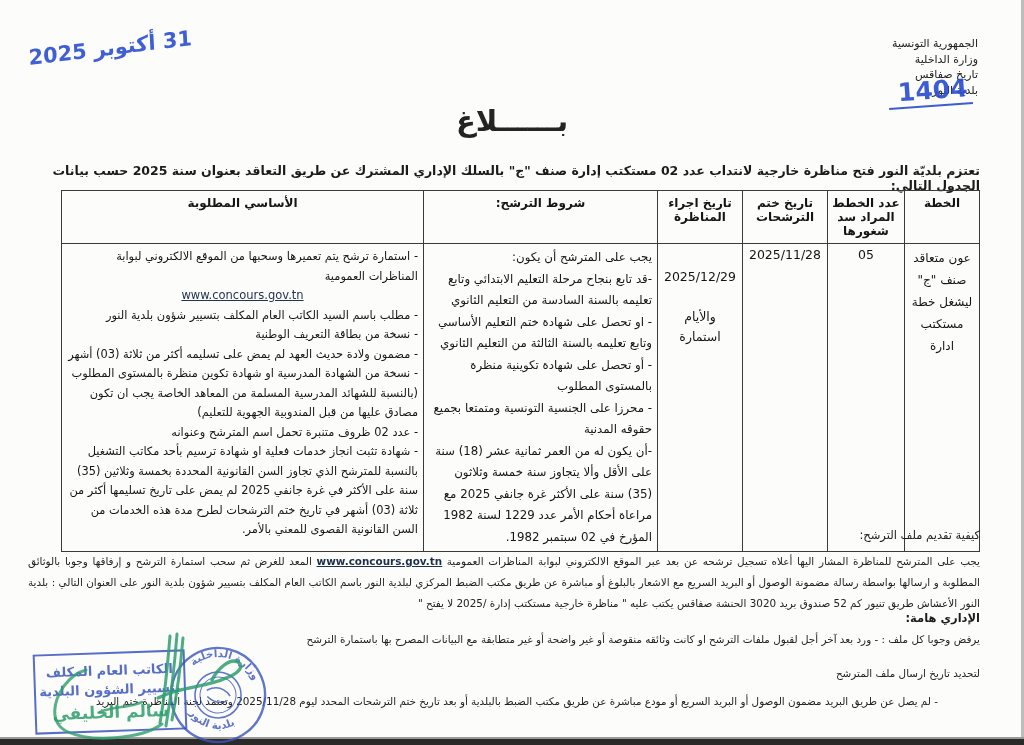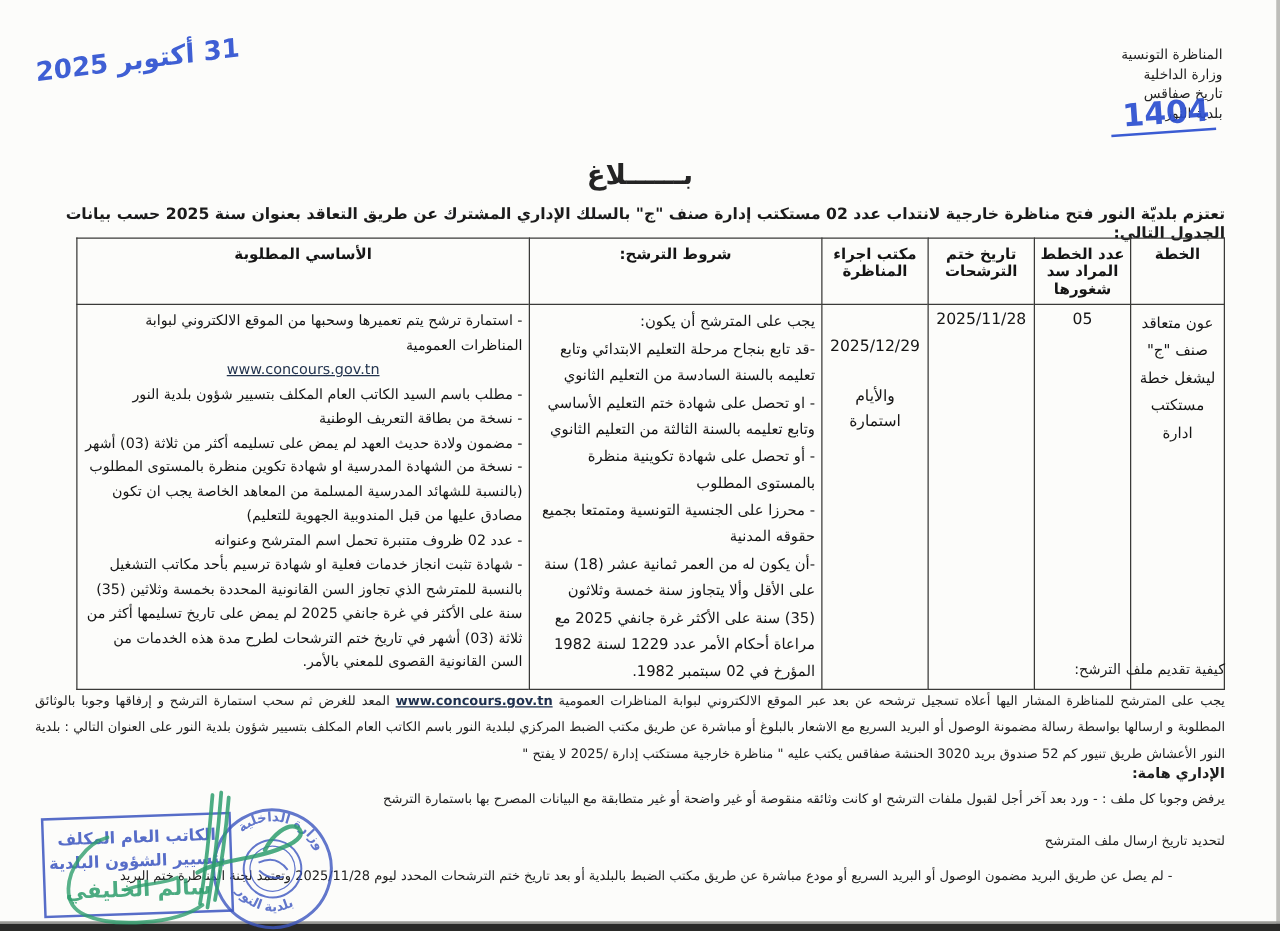--- a/index.html
+++ b/index.html
@@ -21,21 +21,21 @@
     transform:rotate(-7deg) skewX(-4deg); letter-spacing:1px; opacity:.9;
   }
 
   
   .gov-header { position:absolute; right:46px; top:36px; text-align:right; font-size:11px; line-height:15.5px; color:#222; }
   .hand-number {
     position:absolute; right:52px; top:76px; color:#2b4fd0; font-size:25px; font-weight:bold;
     transform:rotate(-4deg); border-bottom:2px solid #2b4fd0; padding:0 4px 0 10px; direction:ltr; opacity:.92;
   }
 
-  .doc-title { position:absolute; top:104px; left:0; width:100%; text-align:center; font-size:22px; font-weight:bold; color:#242424;margin-top:24px; }
+  .doc-title { position:absolute; top:104px; left:0; width:100%; text-align:center; font-size:29px; font-weight:bold; color:#242424; }
 
   .intro { position:absolute; top:163px; right:44px; left:40px; font-size:12.5px; font-weight:bold; text-align:right; color:#1b1b1b; }
 
   
   table.main {
     position:absolute; top:190px; right:44px;
     width:918px; border-collapse:collapse; table-layout:fixed;
     font-size:12px; color:#151515; background:transparent;
   }
   table.main th, table.main td { border:1.4px solid #3a3a38; vertical-align:top; padding:3px 5px; }
@@ -77,21 +77,21 @@
 
 <div class="page">
 
   <div class="edge-right"></div>
   <div class="edge-bottom2"></div>
   <div class="edge-bottom"></div>
 
   <div class="hand-date">31 أكتوبر 2025</div>
 
   <div class="gov-header">
-    <div>المناظرة التونسية</div>
+    <div>الجمهورية التونسية</div>
     <div>وزارة الداخلية</div>
     <div>تاريخ صفاقس</div>
     <div>بلدية النور</div>
   </div>
   <div class="hand-number">1404</div>
 
   <div class="doc-title">بــــــلاغ</div>
 
   <div class="intro">تعتزم بلديّة النور فتح مناظرة خارجية لانتداب عدد 02 مستكتب إدارة صنف "ج" بالسلك الإداري المشترك عن طريق التعاقد بعنوان سنة 2025 حسب بيانات الجدول التالي:</div>
 
@@ -102,21 +102,21 @@
         <col style="width:85px">
       <col style="width:85px">
         <col style="width:234px">
         <col style="width:362px">
     </colgroup>
     <thead>
       <tr>
         <th>الخطة</th>
         <th>عدد الخطط المراد سد شغورها</th>
         <th>تاريخ ختم الترشحات</th>
-        <th>مكتب اجراء المناظرة</th>
+        <th>تاريخ اجراء المناظرة</th>
         <th>شروط الترشح:</th>
         <th>الأساسي المطلوبة</th>
       </tr>
     </thead>
     <tbody>
       <tr>
         <td class="c-plan">عون متعاقد صنف "ج" ليشغل خطة مستكتب ادارة</td>
         <td class="c-count">05</td>
         <td class="c-close">2025/11/28</td>
         <td class="c-exam">

